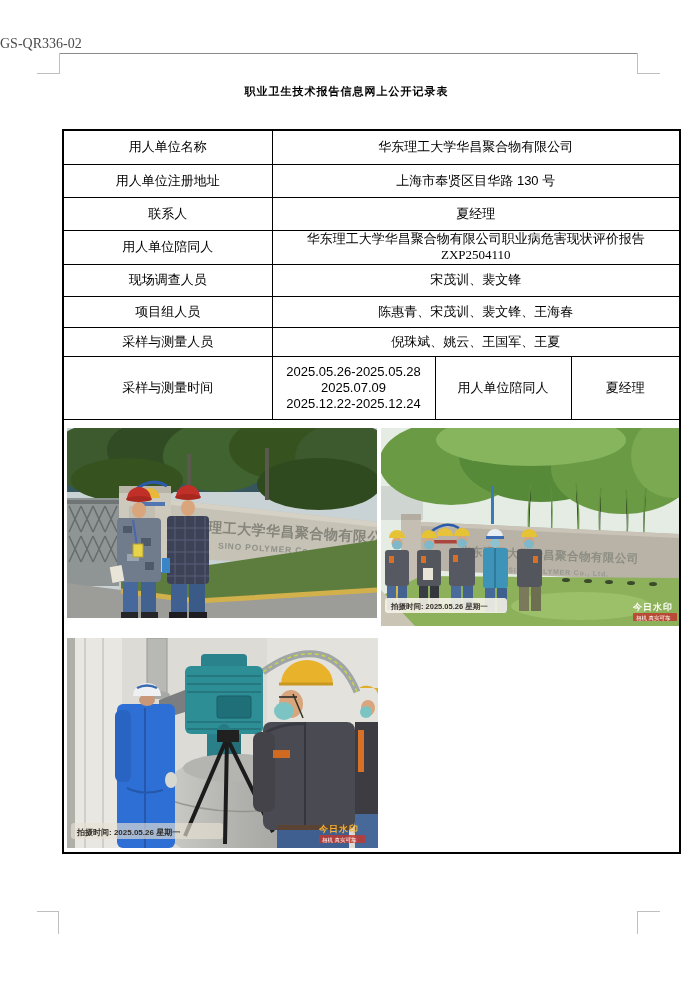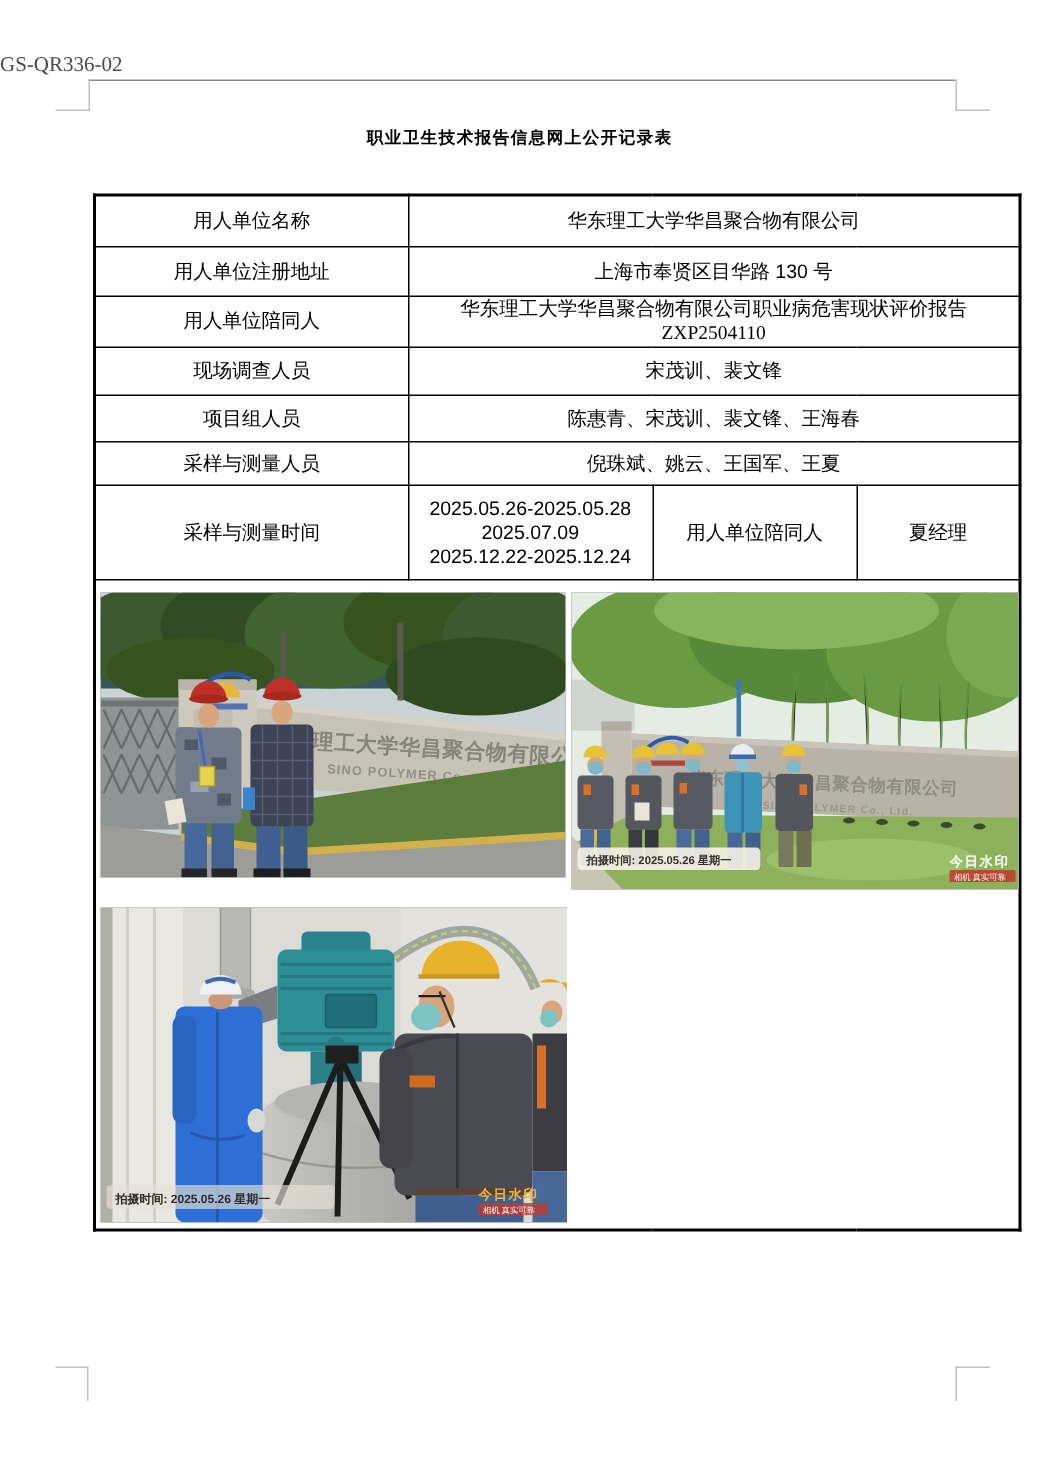--- a/index.html
+++ b/index.html
@@ -56,20 +56,24 @@
       </colgroup>
     <tbody>
         <tr style="height:34px">
       <td>用人单位名称</td>
       <td colspan="3">华东理工大学华昌聚合物有限公司</td>
     </tr>
     <tr style="height:33px">
       <td>用人单位注册地址</td>
       <td colspan="3">上海市奉贤区目华路 130 号</td>
     </tr>
+    <tr style="height:33px">
+      <td>联系人</td>
+      <td colspan="3">夏经理</td>
+    </tr>
     <tr style="height:34px">
       <td>用人单位陪同人</td>
       <td colspan="3" class="two-line">
         <div>华东理工大学华昌聚合物有限公司职业病危害现状评价报告</div>
         <div>ZXP2504110</div>
       </td>
     </tr>
     <tr style="height:32px">
       <td>现场调查人员</td>
       <td colspan="3">宋茂训、裴文锋</td>

